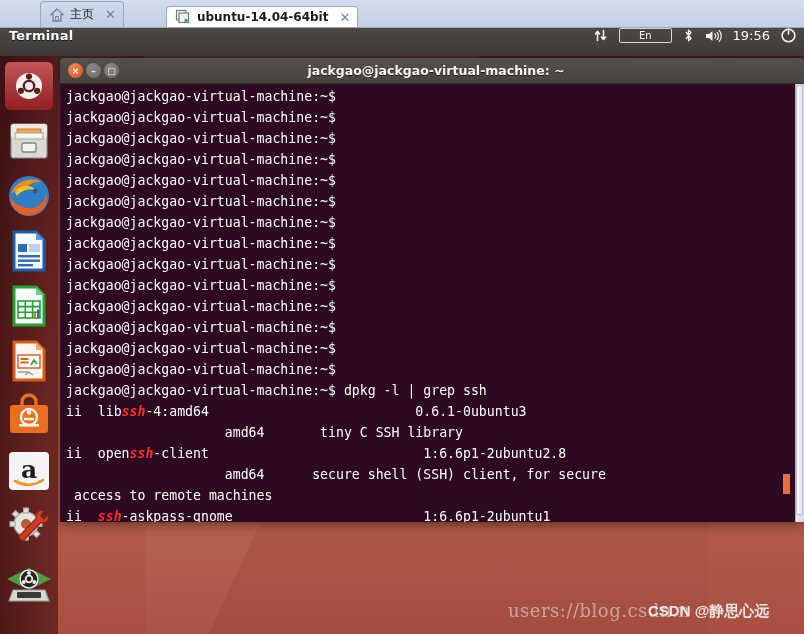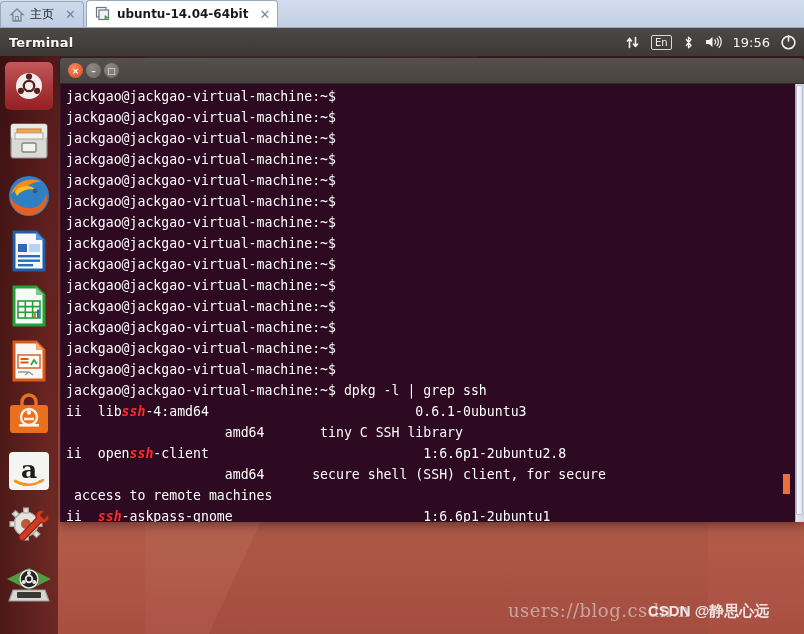--- a/index.html
+++ b/index.html
@@ -18,61 +18,62 @@
     display: flex; align-items: flex-end;
   }
   .vtab {
     display: flex; align-items: center; gap: 5px;
     height: 26px; padding: 0 7px 0 8px;
     border: 1px solid #9aa8bd; border-bottom: none;
     border-radius: 4px 4px 0 0;
     font-size: 12px; color: #1a1a1a;
     margin-right: 2px;
     position: relative;
+    margin-left: 40px;
   }
   .vtab.inactive {
     background: linear-gradient(#cddaec, #bfcee3);
     color: #232323;
   }
   .vtab.active {
     background: #ffffff;
     font-weight: bold;
-    height: 27px;
+    height: 21px;
     z-index: 3;
   }
   .vtab .tlabel { white-space: nowrap; }
   .vtab .tclose {
     font-size: 13px; color: #6f86a8; margin-left: 6px;
     line-height: 1; cursor: pointer; font-family: "DejaVu Sans", sans-serif;
   }
   .home-ico { width: 16px; height: 16px; display: block; }
   .vm-ico { width: 17px; height: 16px; display: block; }
 
   
   #unitypanel {
     position: absolute; left: 0; top: 28px; width: 804px; height: 28px;
     background: linear-gradient(#4b4845, #3c3936);
-    display: flex; align-items: center;
+    display: flex; align-items: flex-start;
     color: #f2f2f2;
     z-index: 6;
   }
   #panel-title {
     margin-left: 9px; font-size: 13px; font-weight: bold;
     color: #fafafa; letter-spacing: .2px;
     text-shadow: 0 1px 0 rgba(0,0,0,.55);
   }
   #panel-indicators {
     margin-left: auto; display: flex; align-items: center;
     gap: 11px; padding-right: 8px;
   }
   #panel-indicators .ind { display: flex; align-items: center; color: #f4f4f4; }
   #clock { font-size: 13px; color: #f7f7f7; }
   #kbd-ind {
     border: 1px solid #d8d8d8; border-radius: 2px;
-    font-size: 10px; line-height: 11px; padding: 1px 3px;
+    font-size: 10px; line-height: 11px; padding: 1px 19px;
     color: #f4f4f4;
   }
 
   
   #desktop {
     position: absolute; left: 0; top: 56px; width: 804px; height: 578px;
     background:
       linear-gradient(160deg, rgba(255,255,255,.045) 0%, rgba(255,255,255,0) 42%),
       linear-gradient(#3b1a1c 0%, #5e2524 10%, #8d3c33 34%, #ad5241 62%, #b15a48 85%, #a84f42 100%);
     overflow: hidden;
@@ -385,20 +386,21 @@
   </div>
 
 </div>
 
 <div id="terminal">
 
   <div id="term-title">
     <span class="wbtn close">×</span>
     <span class="wbtn min">–</span>
     <span class="wbtn max">□</span>
+    <span id="term-title-text">jackgao@jackgao-virtual-machine: ~</span>
   </div>
 
   <div id="term-body">
     <div id="term-screen">jackgao@jackgao-virtual-machine:~$
 jackgao@jackgao-virtual-machine:~$
 jackgao@jackgao-virtual-machine:~$
 jackgao@jackgao-virtual-machine:~$
 jackgao@jackgao-virtual-machine:~$
 jackgao@jackgao-virtual-machine:~$
 jackgao@jackgao-virtual-machine:~$

